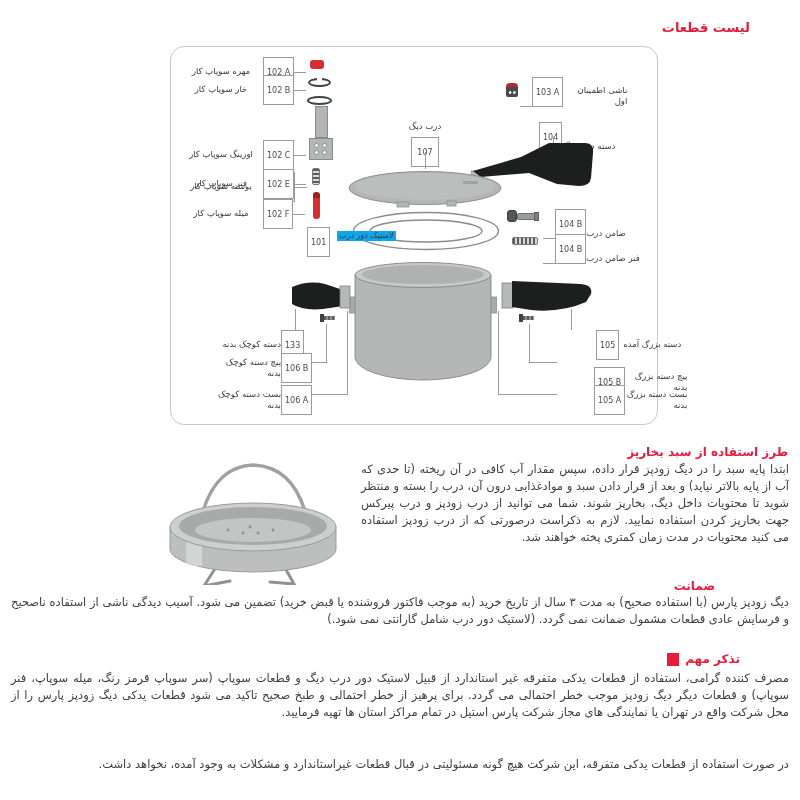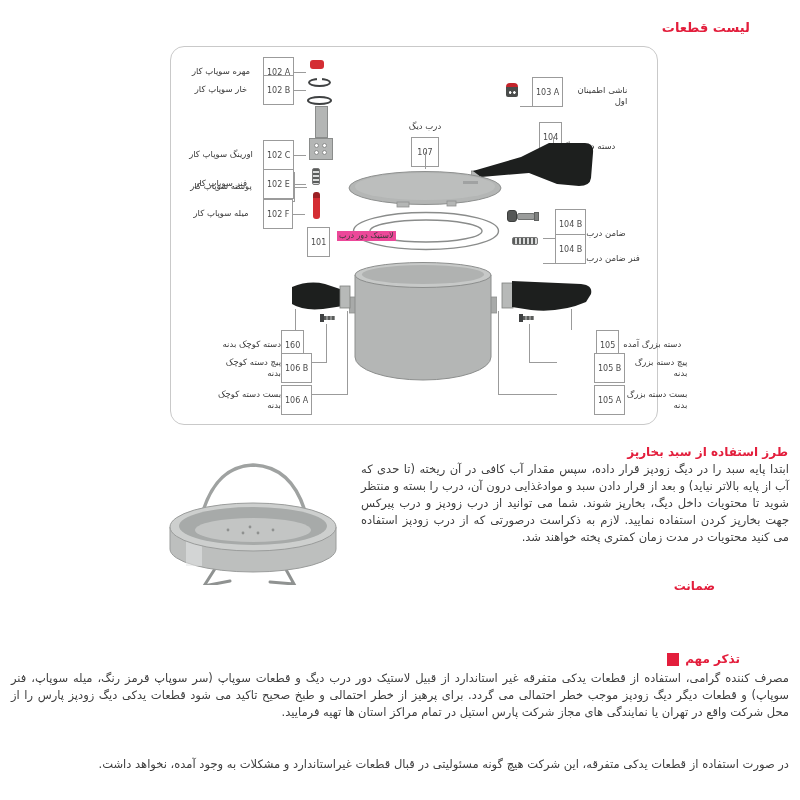--- a/index.html
+++ b/index.html
@@ -166,21 +166,21 @@
       <rect x="50" y="33" width="12" height="5" fill="#b4b6b5" stroke="#8e908f" stroke-width="0.8"></rect>
       <rect x="100" y="32" width="9" height="5" fill="#b4b6b5" stroke="#8e908f" stroke-width="0.8"></rect>
       <rect x="116" y="12" width="15" height="3" fill="#8e908f" opacity="0.6"></rect>
     </svg>
 
     <svg class="abs" style="left:180px; top:164px;" width="150" height="42" viewBox="0 0 150 42">
       <ellipse cx="75" cy="20" rx="72.5" ry="18.5" fill="#ffffff" stroke="#8a8c8b" stroke-width="1.4"></ellipse>
       <ellipse cx="75" cy="20" rx="56" ry="11" fill="#ffffff" stroke="#8a8c8b" stroke-width="1.4"></ellipse>
     </svg>
     <div class="pbox abs" style="left:136px; top:180px;">101</div>
-    <div class="ptext abs" style="left:166px; top:184px; white-space:nowrap; font-size:8px; background:#ec4899; padding:0 2px;">لاستیک دور درب</div>
+    <div class="ptext abs" style="left:166px; top:184px; white-space:nowrap; font-size:8px; background:#0ea5e9; padding:0 2px;">لاستیک دور درب</div>
 
     <svg class="abs" style="left:178px; top:214px;" width="148" height="124" viewBox="0 0 148 124">
       <rect x="0" y="36" width="7" height="16" fill="#a8aaa9" stroke="#8c8e8d" stroke-width="0.8"></rect>
       <rect x="141" y="36" width="7" height="16" fill="#a8aaa9" stroke="#8c8e8d" stroke-width="0.8"></rect>
       <path d="M6,14 L6,96 A68,23 0 0 0 142,96 L142,14 Z" fill="#b4b6b5" stroke="#8c8e8d" stroke-width="1"></path>
       <ellipse cx="74" cy="14" rx="68" ry="12.5" fill="#c7c9c8" stroke="#8c8e8d" stroke-width="1"></ellipse>
       <ellipse cx="74" cy="13.5" rx="61" ry="9.5" fill="#b0b2b1"></ellipse>
     </svg>
 
     <svg class="abs" style="left:118px; top:232px;" width="62" height="34" viewBox="0 0 62 34">
@@ -197,40 +197,40 @@
       <span class="screw-shaft"></span>
     </div>
     <div class="icon-screw" style="left:348px; top:267px;">
       <span class="screw-head"></span>
       <span class="screw-shaft"></span>
     </div>
 
     <div class="vline" style="left:124px; top:262px; height:21px;"></div>
     <div class="blrow" style="left:42px; top:283px;">
       <span class="ptext">دسته کوچک بدنه</span>
-      <span class="pbox">160</span>
+      <span class="pbox">133</span>
     </div>
     <div class="lshape-r" style="left:141px; top:277px; width:15px; height:39px;"></div>
     <div class="blrow" style="left:42px; top:306px;">
       <span class="ptext">پیچ دسته کوچک بدنه</span>
       <span class="pbox">106 B</span>
     </div>
     <div class="lshape-r" style="left:141px; top:264px; width:36px; height:84px;"></div>
     <div class="blrow" style="left:42px; top:338px;">
       <span class="ptext">بست دسته کوچک بدنه</span>
       <span class="pbox">106 A</span>
     </div>
 
     <div class="vline" style="left:400px; top:262px; height:21px;"></div>
     <div class="brrow" style="left:388px; top:283px;">
       <span class="pbox">105</span>
       <span class="ptext">دسته بزرگ آمده</span>
     </div>
     <div class="lshape-l" style="left:358px; top:277px; width:28px; height:39px;"></div>
-    <div class="brrow" style="left:386px; top:306px;">
+    <div class="brrow" style="left:386px; top:320px;">
       <span class="pbox">105 B</span>
       <span class="ptext">پیچ دسته بزرگ بدنه</span>
     </div>
     <div class="lshape-l" style="left:327px; top:264px; width:59px; height:84px;"></div>
     <div class="brrow" style="left:386px; top:338px;">
       <span class="pbox">105 A</span>
       <span class="ptext">بست دسته بزرگ بدنه</span>
     </div>
   </div>
 
@@ -248,20 +248,21 @@
     <circle cx="70" cy="78" r="1.4" fill="#8f9190"></circle>
     <circle cx="85" cy="81" r="1.4" fill="#8f9190"></circle>
     <circle cx="100" cy="81" r="1.4" fill="#8f9190"></circle>
     <circle cx="115" cy="78" r="1.4" fill="#8f9190"></circle>
     <circle cx="92" cy="75" r="1.4" fill="#8f9190"></circle>
   </svg>
 
   <div class="body-text" style="top:461px; right:11px; width:428px;">ابتدا پایه سبد را در دیگ زودپز قرار داده، سپس مقدار آب کافی در آن ریخته (تا حدی که آب از پایه بالاتر نیاید) و بعد از قرار دادن سبد و موادغذایی درون آن، درب را بسته و منتظر شوید تا محتویات داخل دیگ، بخارپز شوند. شما می توانید از درب زودپز و درب پیرکس جهت بخارپز کردن استفاده نمایید. لازم به ذکراست درصورتی که از درب زودپز استفاده می کنید محتویات در مدت زمان کمتری پخته خواهند شد.</div>
 
   <div class="sec-title" style="top:579px; right:85px;margin-left:9px;">ضمانت</div>
+  <div class="body-text" style="top:594px; right:11px; left:11px;">دیگ زودپز پارس (با استفاده صحیح) به مدت ۳ سال از تاریخ خرید (به موجب فاکتور فروشنده یا قبض خرید) تضمین می شود. آسیب دیدگی ناشی از استفاده ناصحیح و فرسایش عادی قطعات مشمول ضمانت نمی گردد. (لاستیک دور درب شامل گارانتی نمی شود.)</div>
 
   <div class="notice-head" style="top:652px; right:60px;">
     <span class="sec-title" style="position:static;">تذکر مهم</span>
     <span class="notice-square"></span>
   </div>
   <div class="body-text" style="top:670px; right:11px; left:11px;">مصرف کننده گرامی، استفاده از قطعات یدکی متفرقه غیر استاندارد از قبیل لاستیک دور درب دیگ و قطعات سوپاپ (سر سوپاپ قرمز رنگ، میله سوپاپ، فنر سوپاپ) و قطعات دیگر دیگ زودپز موجب خطر احتمالی می گردد. برای پرهیز از خطر احتمالی و طبخ صحیح تاکید می شود قطعات یدکی دیگ زودپز پارس را از محل شرکت واقع در تهران یا نمایندگی های مجاز شرکت پارس استیل در تمام مراکز استان ها تهیه فرمایید.</div>
   <div class="body-text" style="top:756px; right:11px; left:11px;">در صورت استفاده از قطعات یدکی متفرقه، این شرکت هیچ گونه مسئولیتی در قبال قطعات غیراستاندارد و مشکلات به وجود آمده، نخواهد داشت.</div>
 
 </div>
 

